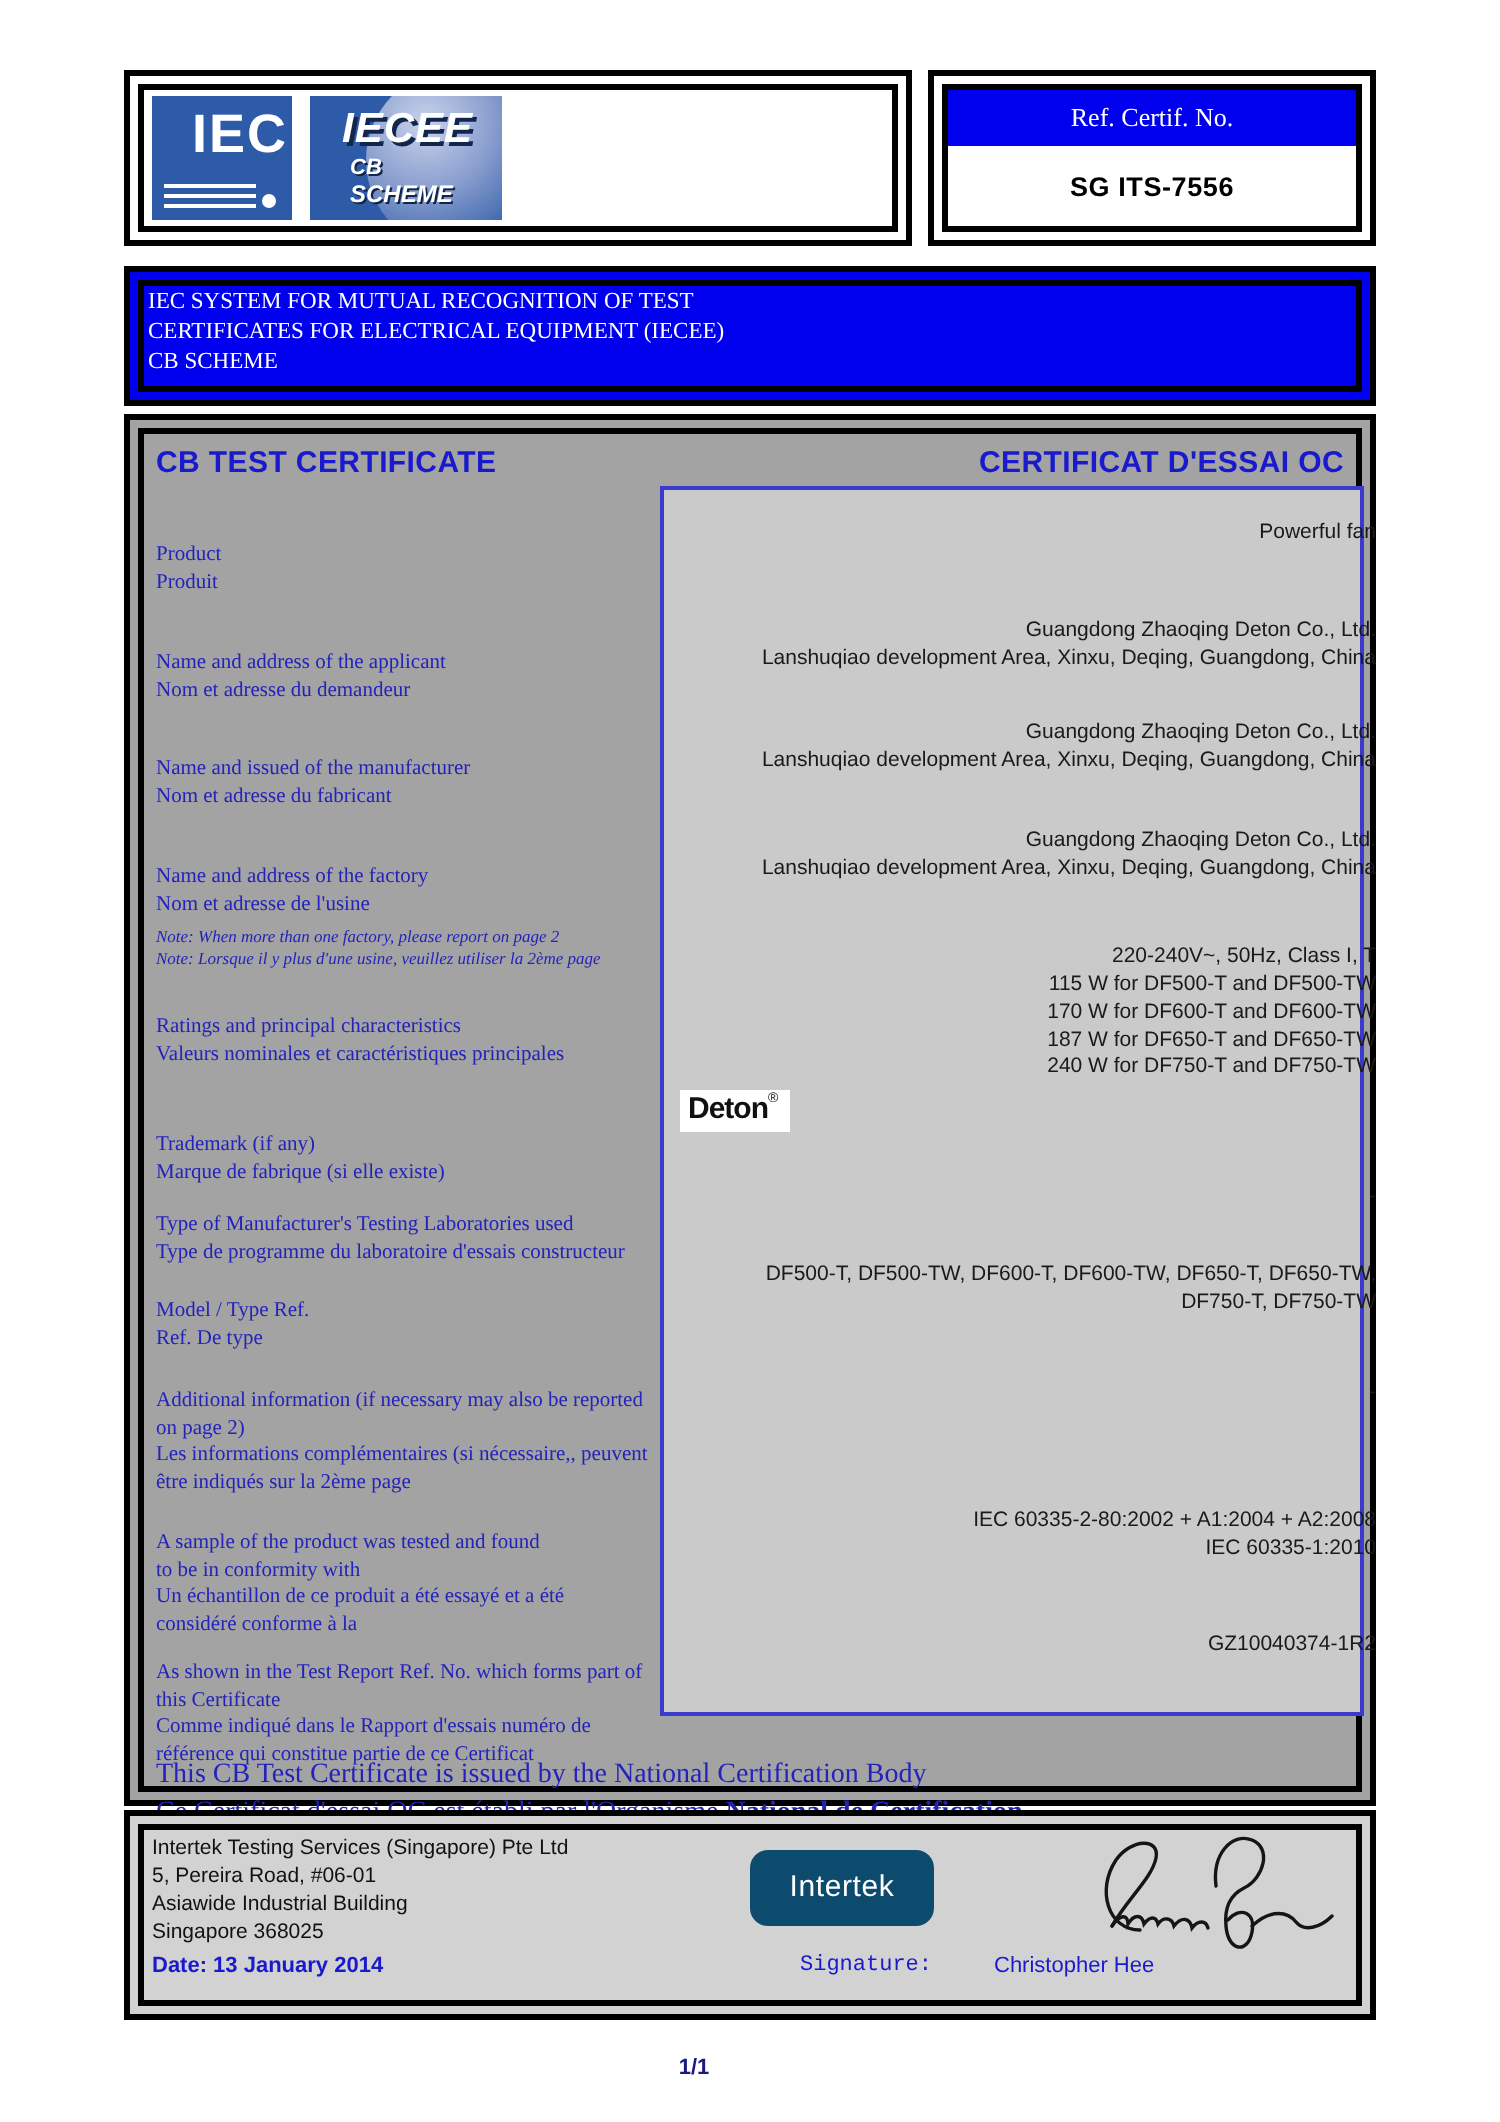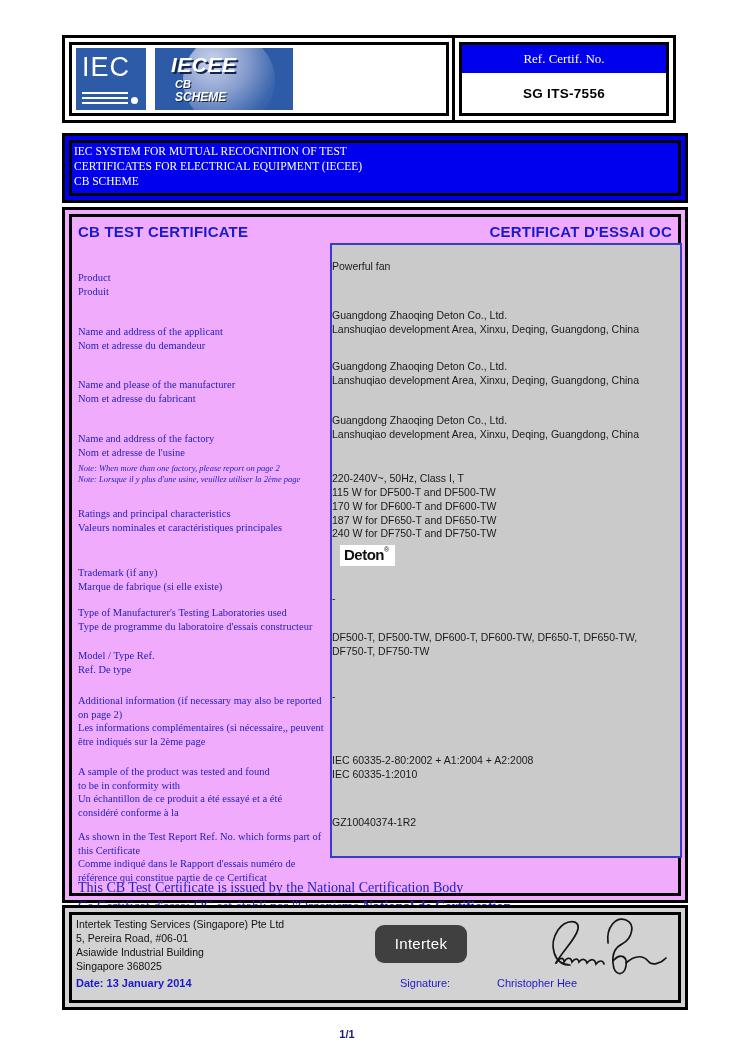--- a/index.html
+++ b/index.html
@@ -5,69 +5,69 @@
   * { margin:0; padding:0; box-sizing:border-box; }
   body { background:#ffffff; font-family:"Liberation Sans", sans-serif; }
   .page { position:relative; width:750px; height:1061px; background:#ffffff; overflow:hidden; }
 
   .dbl { border:10px double #000; background:#fff; }
 
   
   .logo-box { position:absolute; left:62px; top:35px; width:394px; height:88px; }
   .logo-strip { position:absolute; left:4px; top:3px; height:62px; display:flex; }
   .iec-sq { width:70px; height:62px; background:#2E5BA8; position:relative; }
-  .iec-sq .iec-txt { position:absolute; top:4px; left:6px; color:#fff; font-size:27px; letter-spacing:1px; font-weight:400; }
+  .iec-sq .iec-txt { position:absolute; top:4px; left:20px; color:#fff; font-size:27px; letter-spacing:1px; font-weight:700; }
   .iec-lines { position:absolute; left:6px; bottom:6px; width:46px; }
   .iec-lines div { height:2px; background:#fff; margin-top:3px; }
   .iec-dot { position:absolute; right:8px; bottom:6px; width:7px; height:7px; border-radius:50%; background:#fff; }
   .logo-gap { width:9px; background:#fff; }
-  .iecee-sq { width:138px; height:62px; background:#2E5BA8; position:relative; overflow:hidden; }
+  .iecee-sq { width:96px; height:62px; background:#2E5BA8; position:relative; overflow:hidden; }
   .iecee-sq::before { content:""; position:absolute; left:28px; top:-14px; width:92px; height:92px; border-radius:50%;
       background:radial-gradient(circle at 32% 30%, #d9e0f2 0%, #93a5d2 38%, #3c66ad 72%, #2E5BA8 100%); opacity:.9; }
   .iecee-t1 { position:absolute; top:5px; left:16px; color:#fff; font-style:italic; font-weight:bold; font-size:21px; text-shadow:2px 2px 0 #12264d; letter-spacing:.5px; }
   .iecee-t2 { position:absolute; top:30px; left:20px; color:#fff; font-style:italic; font-weight:bold; font-size:11px; text-shadow:1px 1px 0 #12264d; }
   .iecee-t3 { position:absolute; top:42px; left:20px; color:#fff; font-style:italic; font-weight:bold; font-size:12px; text-shadow:1px 1px 0 #12264d; }
 
-  .ref-box { position:absolute; left:452px; top:35px; width:224px; height:88px; }
+  .ref-box { position:absolute; left:464px; top:35px; width:224px; height:88px; }
   .ref-head { height:28px; background:#0000EE; color:#fff; text-align:center; line-height:28px;
       font-family:"Liberation Serif", serif; font-size:13px; }
   .ref-no { text-align:center; margin-top:13px; font-weight:bold; font-size:13.5px; color:#000; letter-spacing:.3px; }
 
   
   .band { position:absolute; left:62px; top:133px; width:626px; height:70px; background:#0000EE; border:10px double #000; }
   .band-inner { position:absolute; left:0; top:1px; width:100%; display:flex; color:#fff;
       font-family:"Liberation Serif", serif; font-size:11.5px; line-height:1.32; }
   .band-col { white-space:pre-line; }
   .band-col.l { width:312px; padding-left:2px; }
   .band-col.r { width:290px; }
 
   
-  .main-box { position:absolute; left:62px; top:207px; width:626px; height:696px; border:10px double #000; background:#f0abfc; }
+  .main-box { position:absolute; left:62px; top:207px; width:626px; height:696px; border:10px double #000; background:#a3a3a3; }
   .title-row { position:absolute; left:6px; right:6px; top:6px; display:flex; justify-content:space-between;
       color:#1A1ACD; font-weight:bold; font-size:15px; letter-spacing:.2px; }
   .gray-box { position:absolute; left:258px; top:26px; width:352px; height:615px; background:#CACACA; border:2px solid #3A3ACD; }
   .lab { position:absolute; left:6px; width:256px; color:#2323BB; font-family:"Liberation Serif", serif;
       font-size:10.5px; line-height:1.3; white-space:pre-line;margin-top:16px; }
   .lab.note { font-size:8.5px; font-style:italic; line-height:1.35; }
-  .val { position:absolute; left:260px; width:336px; color:#1a1a1a; font-size:10.5px; line-height:1.32; white-space:pre-line; }
+  .val { position:absolute; left:280px; width:336px; color:#1a1a1a; font-size:10.5px; line-height:1.32; white-space:pre-line;text-align:right; }
   .deton { position:absolute; left:268px; display:inline-block; background:#fff; padding:1px 6px 2px 4px; }
   .deton .dt { font-weight:bold; font-size:15px; color:#111; letter-spacing:-.5px; font-family:"Liberation Sans", sans-serif; }
   .deton .rg { font-size:7px; vertical-align:top; color:#111; }
   .issued { position:absolute; left:6px; top:662px; color:#2323BB; font-family:"Liberation Serif", serif; font-size:14px; line-height:1.35; }
   .issued b { font-weight:bold; }
 
   
   .footer-box { position:absolute; left:62px; top:905px; width:626px; height:105px; border:10px double #000; background:#D2D2D2; }
   .addr { position:absolute; left:4px; top:3px; font-size:10.5px; color:#111; line-height:1.32; white-space:pre-line; }
-  .itk-logo { position:absolute; left:303px; top:10px; width:92px; height:38px; background:#404040; border-radius:9px;
+  .itk-logo { position:absolute; left:303px; top:10px; width:92px; height:38px; background:#0c4a6e; border-radius:9px;
       color:#fff; text-align:center; line-height:38px; font-size:15px; letter-spacing:.3px; }
   .sig-svg { position:absolute; left:420px; top:-2px; }
   .foot-row { position:absolute; left:0; top:62px; width:100%; font-size:11px; color:#1A1ACD; }
   .foot-date { position:absolute; left:4px; font-weight:bold; }
-  .foot-siglab { position:absolute; left:328px; font-weight:500; }
+  .foot-siglab { position:absolute; left:328px; font-weight:500;font-family:Liberation Mono, monospace; }
   .foot-signame { position:absolute; left:425px; font-weight:500; }
 
   .page-num { position:absolute; left:0; top:1028px; width:694px; text-align:center; color:#1A1A80; font-size:11px; font-weight:bold; }
 </style>
 </head>
 <body>
 
 <div class="page">
 
   <div class="logo-box dbl">
@@ -108,21 +108,21 @@
       <span>CB TEST CERTIFICATE</span>
       <span>CERTIFICAT D'ESSAI OC</span>
     </div>
 
     <div class="gray-box"></div>
 
     <div class="lab" style="top:38px">Product
 Produit</div>
     <div class="lab" style="top:92px">Name and address of the applicant
 Nom et adresse du demandeur</div>
-    <div class="lab" style="top:145px">Name and please of the manufacturer
+    <div class="lab" style="top:145px">Name and issued of the manufacturer
 Nom et adresse du fabricant</div>
     <div class="lab" style="top:199px">Name and address of the factory
 Nom et adresse de l'usine</div>
     <div class="lab note" style="top:230px">Note: When more than one factory, please report on page 2
 Note: Lorsque il y plus d'une usine, veuillez utiliser la 2ème page</div>
     <div class="lab" style="top:274px">Ratings and principal characteristics
 Valeurs nominales et caractéristiques principales</div>
     <div class="lab" style="top:333px">Trademark (if any)
 Marque de fabrique (si elle existe)</div>
     <div class="lab" style="top:416px">Model / Type Ref.

